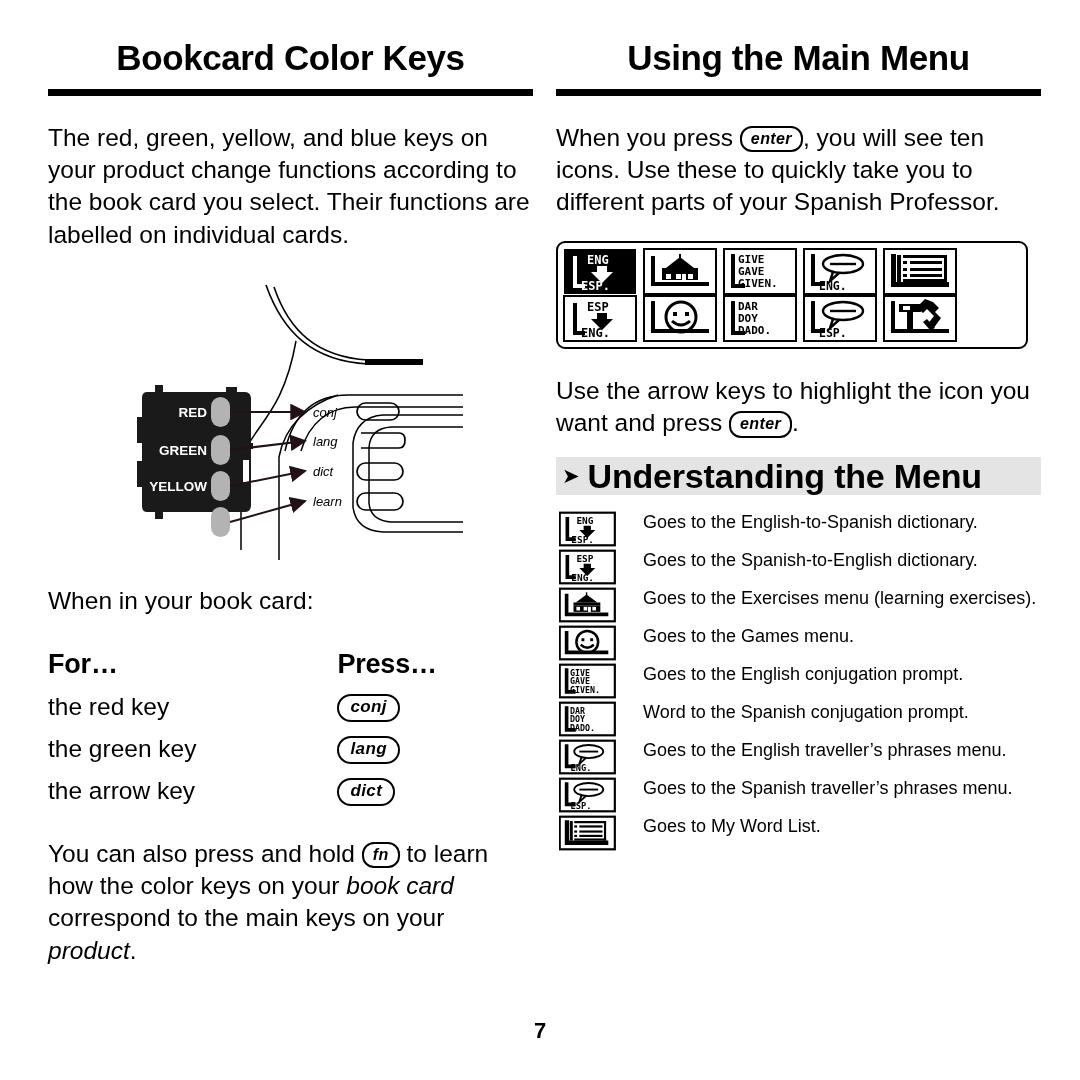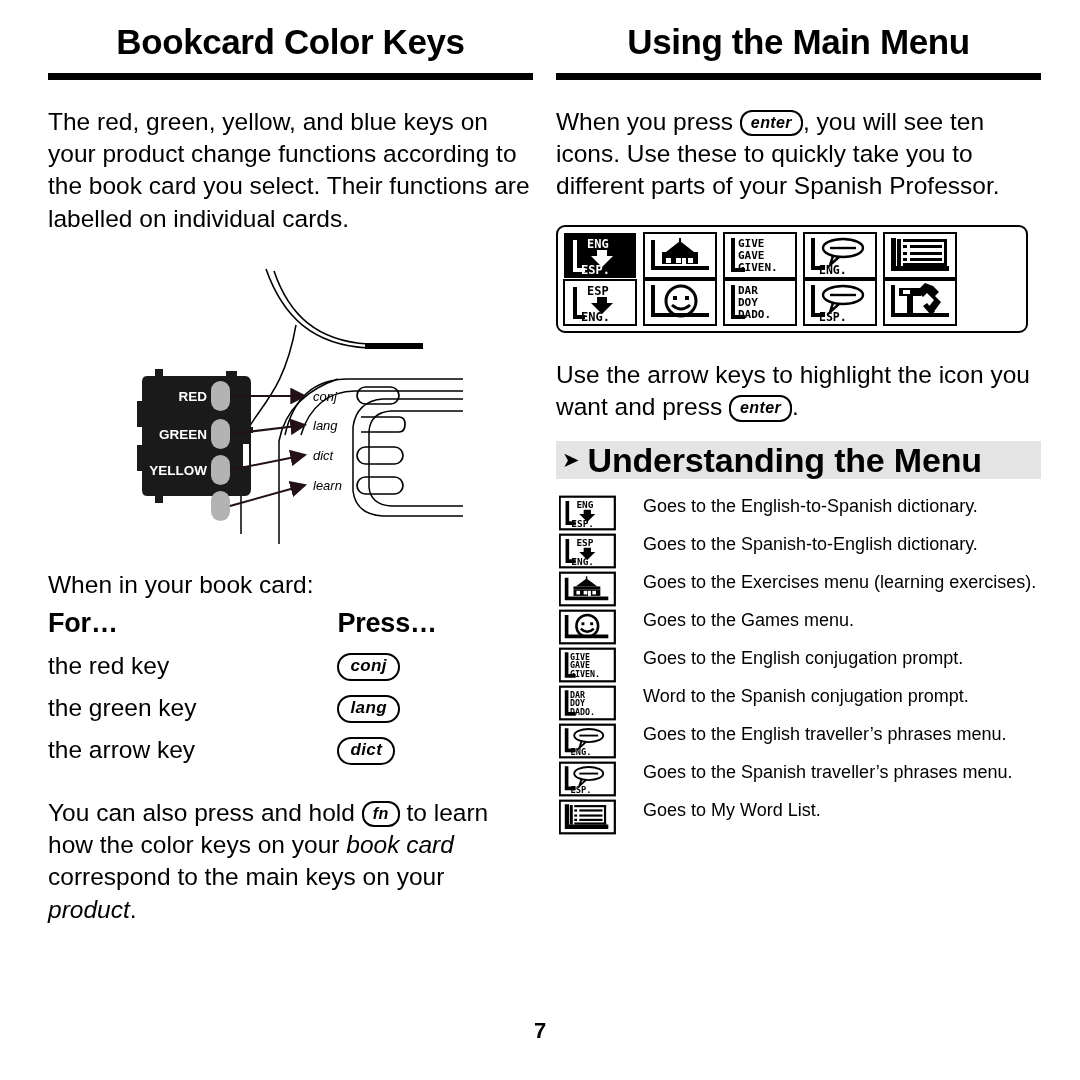--- a/index.html
+++ b/index.html
@@ -17,21 +17,21 @@
   .col{position:absolute;top:0;width:485px;}
   .col-left{left:48px;}
   .col-right{left:556px;}
 
   .col-title{
     font-size:35px;
     font-weight:bold;
     letter-spacing:-0.4px;
     text-align:center;
     margin:0;
-    padding-top:24px;
+    padding-top:40px;
     line-height:1.05;
   }
   .title-rule{
     height:7px;
     background:#000;
     margin-top:12px;
   }
 
   .para{
     font-size:24.5px;
@@ -61,21 +61,21 @@
   
   .diagram{
     position:relative;
     width:330px;
     height:290px;
     margin:24px 0 0 85px;
   }
   .diagram svg{display:block;}
 
   
-  .tbl{margin-top:7px;width:100%;border-collapse:collapse;}
+  .tbl{margin-top:32px;width:100%;border-collapse:collapse;}
   .tbl th{
     text-align:left;
     font-size:27px;
     font-weight:bold;
     padding:0 0 6px 0;
     letter-spacing:-0.2px;
   }
   .tbl th.c2{padding-left:8px;}
   .tbl td{
     font-size:24.5px;

